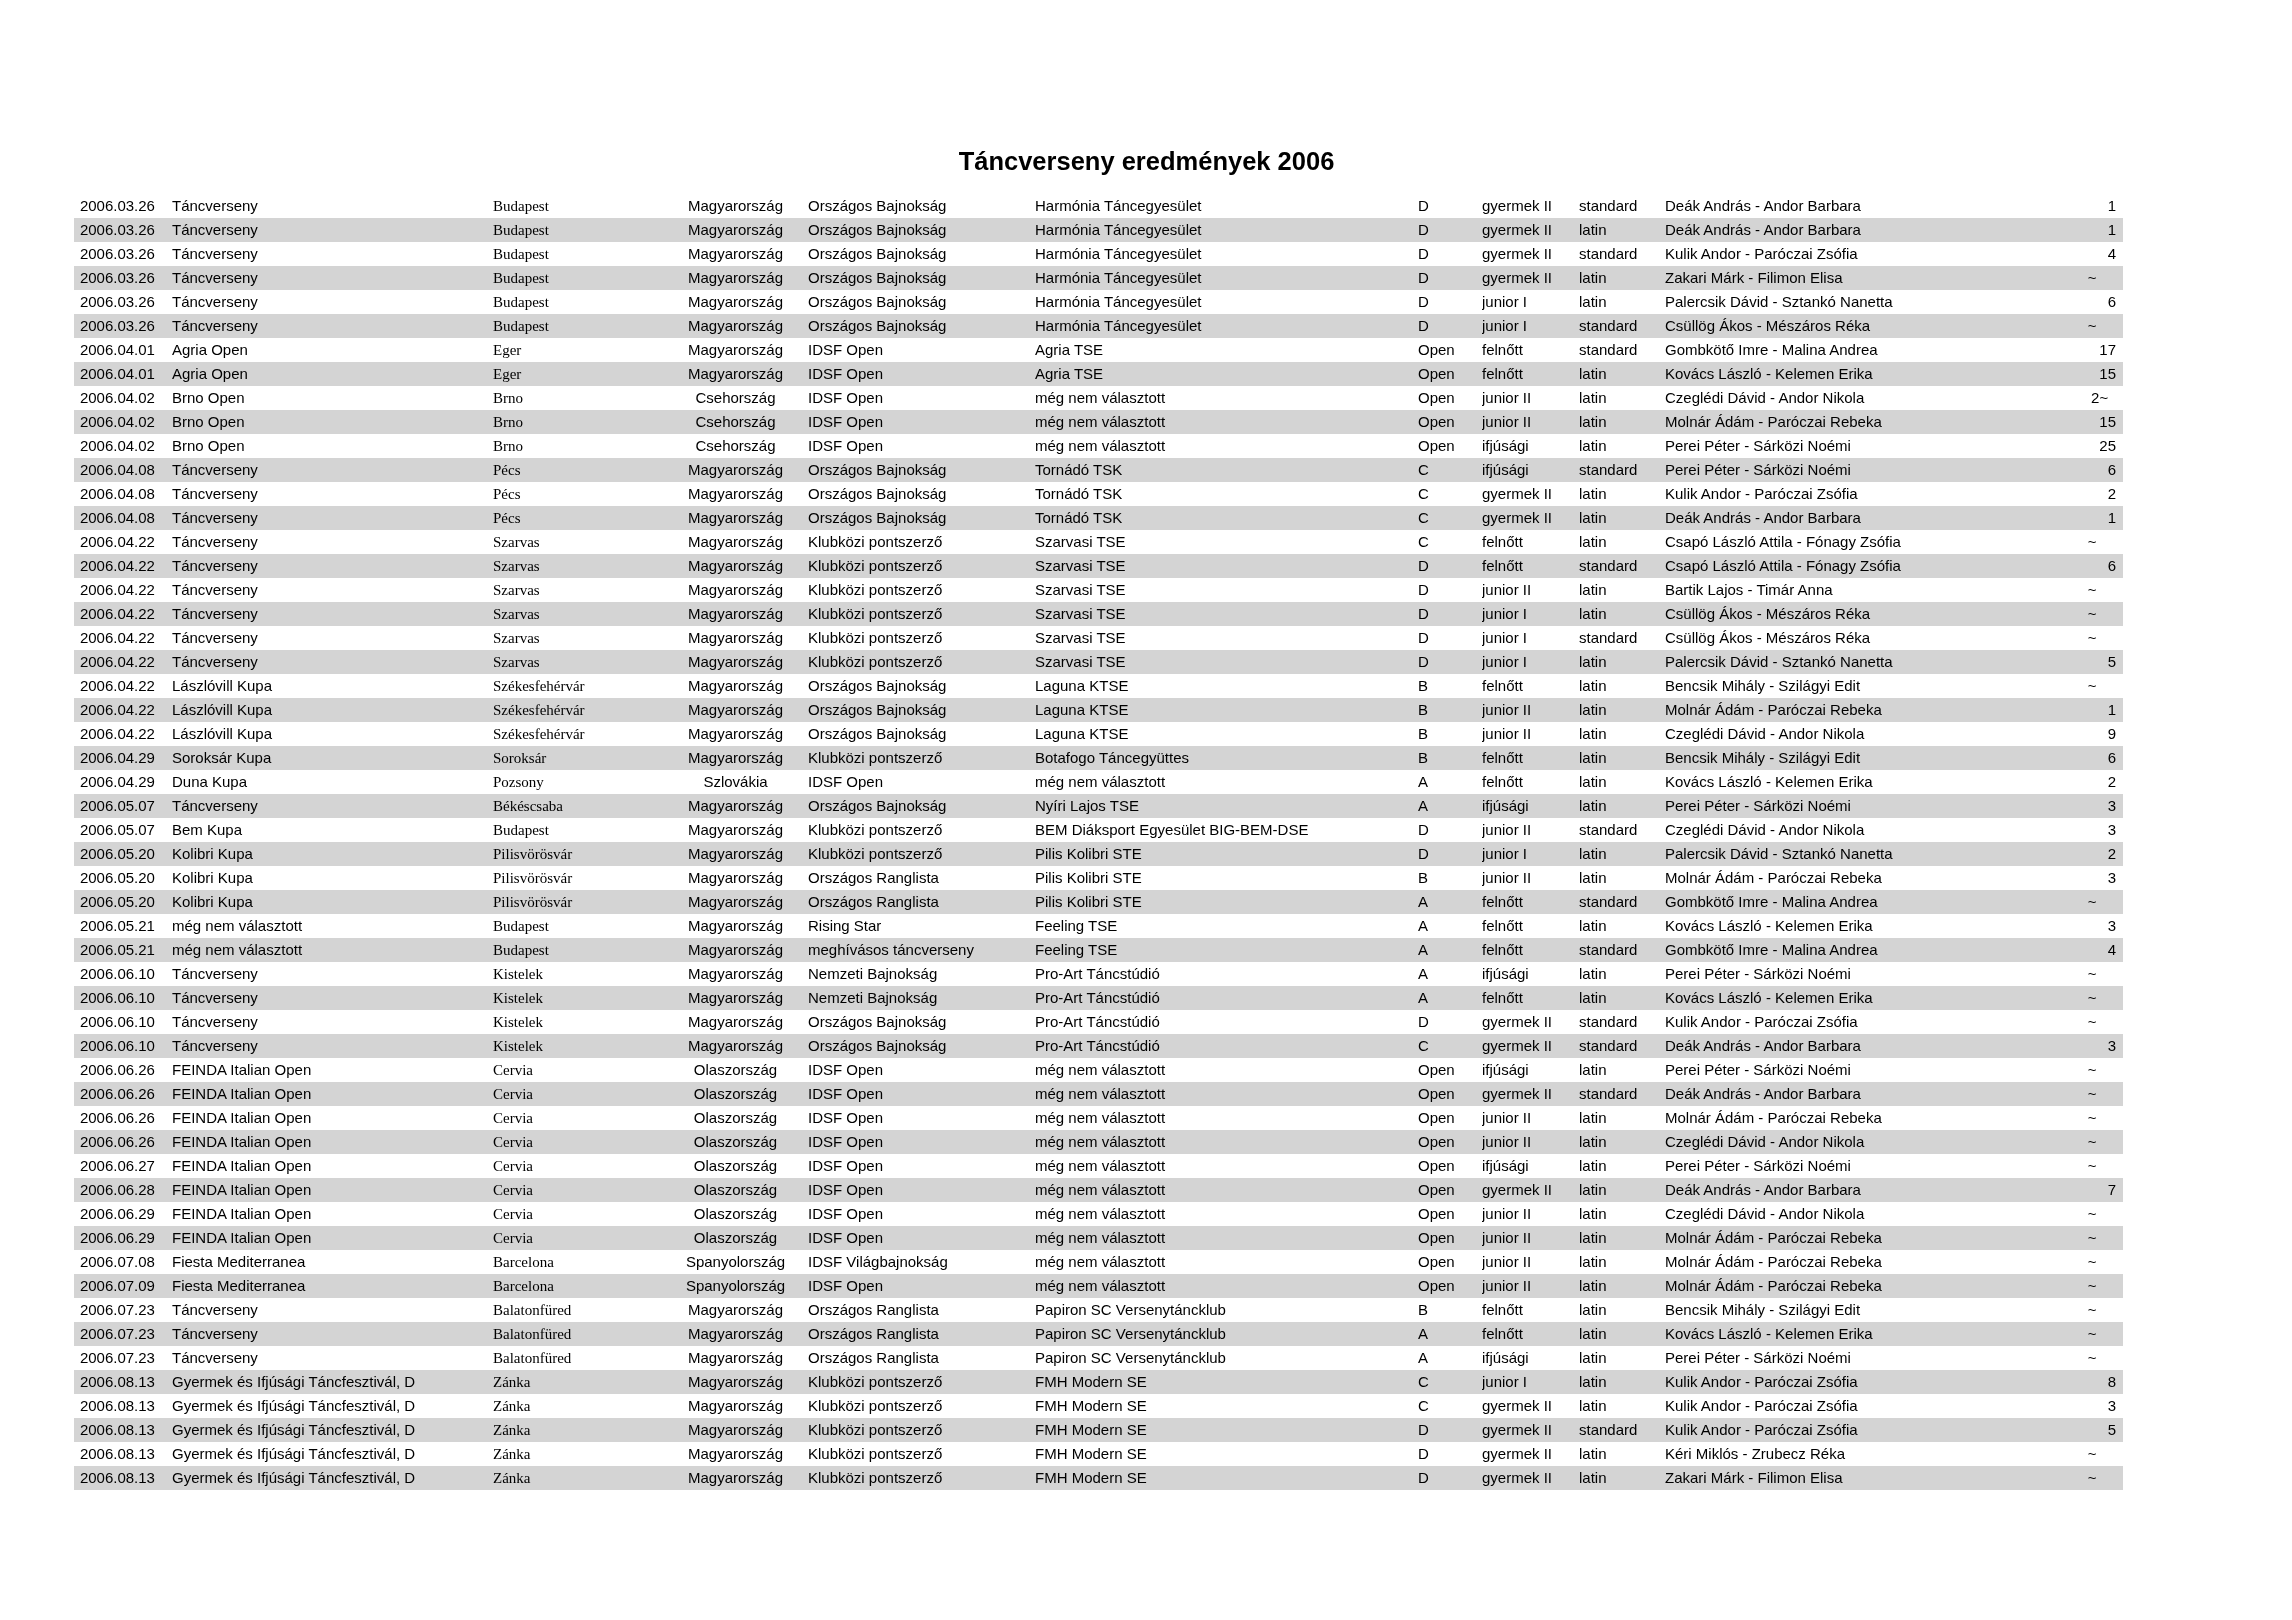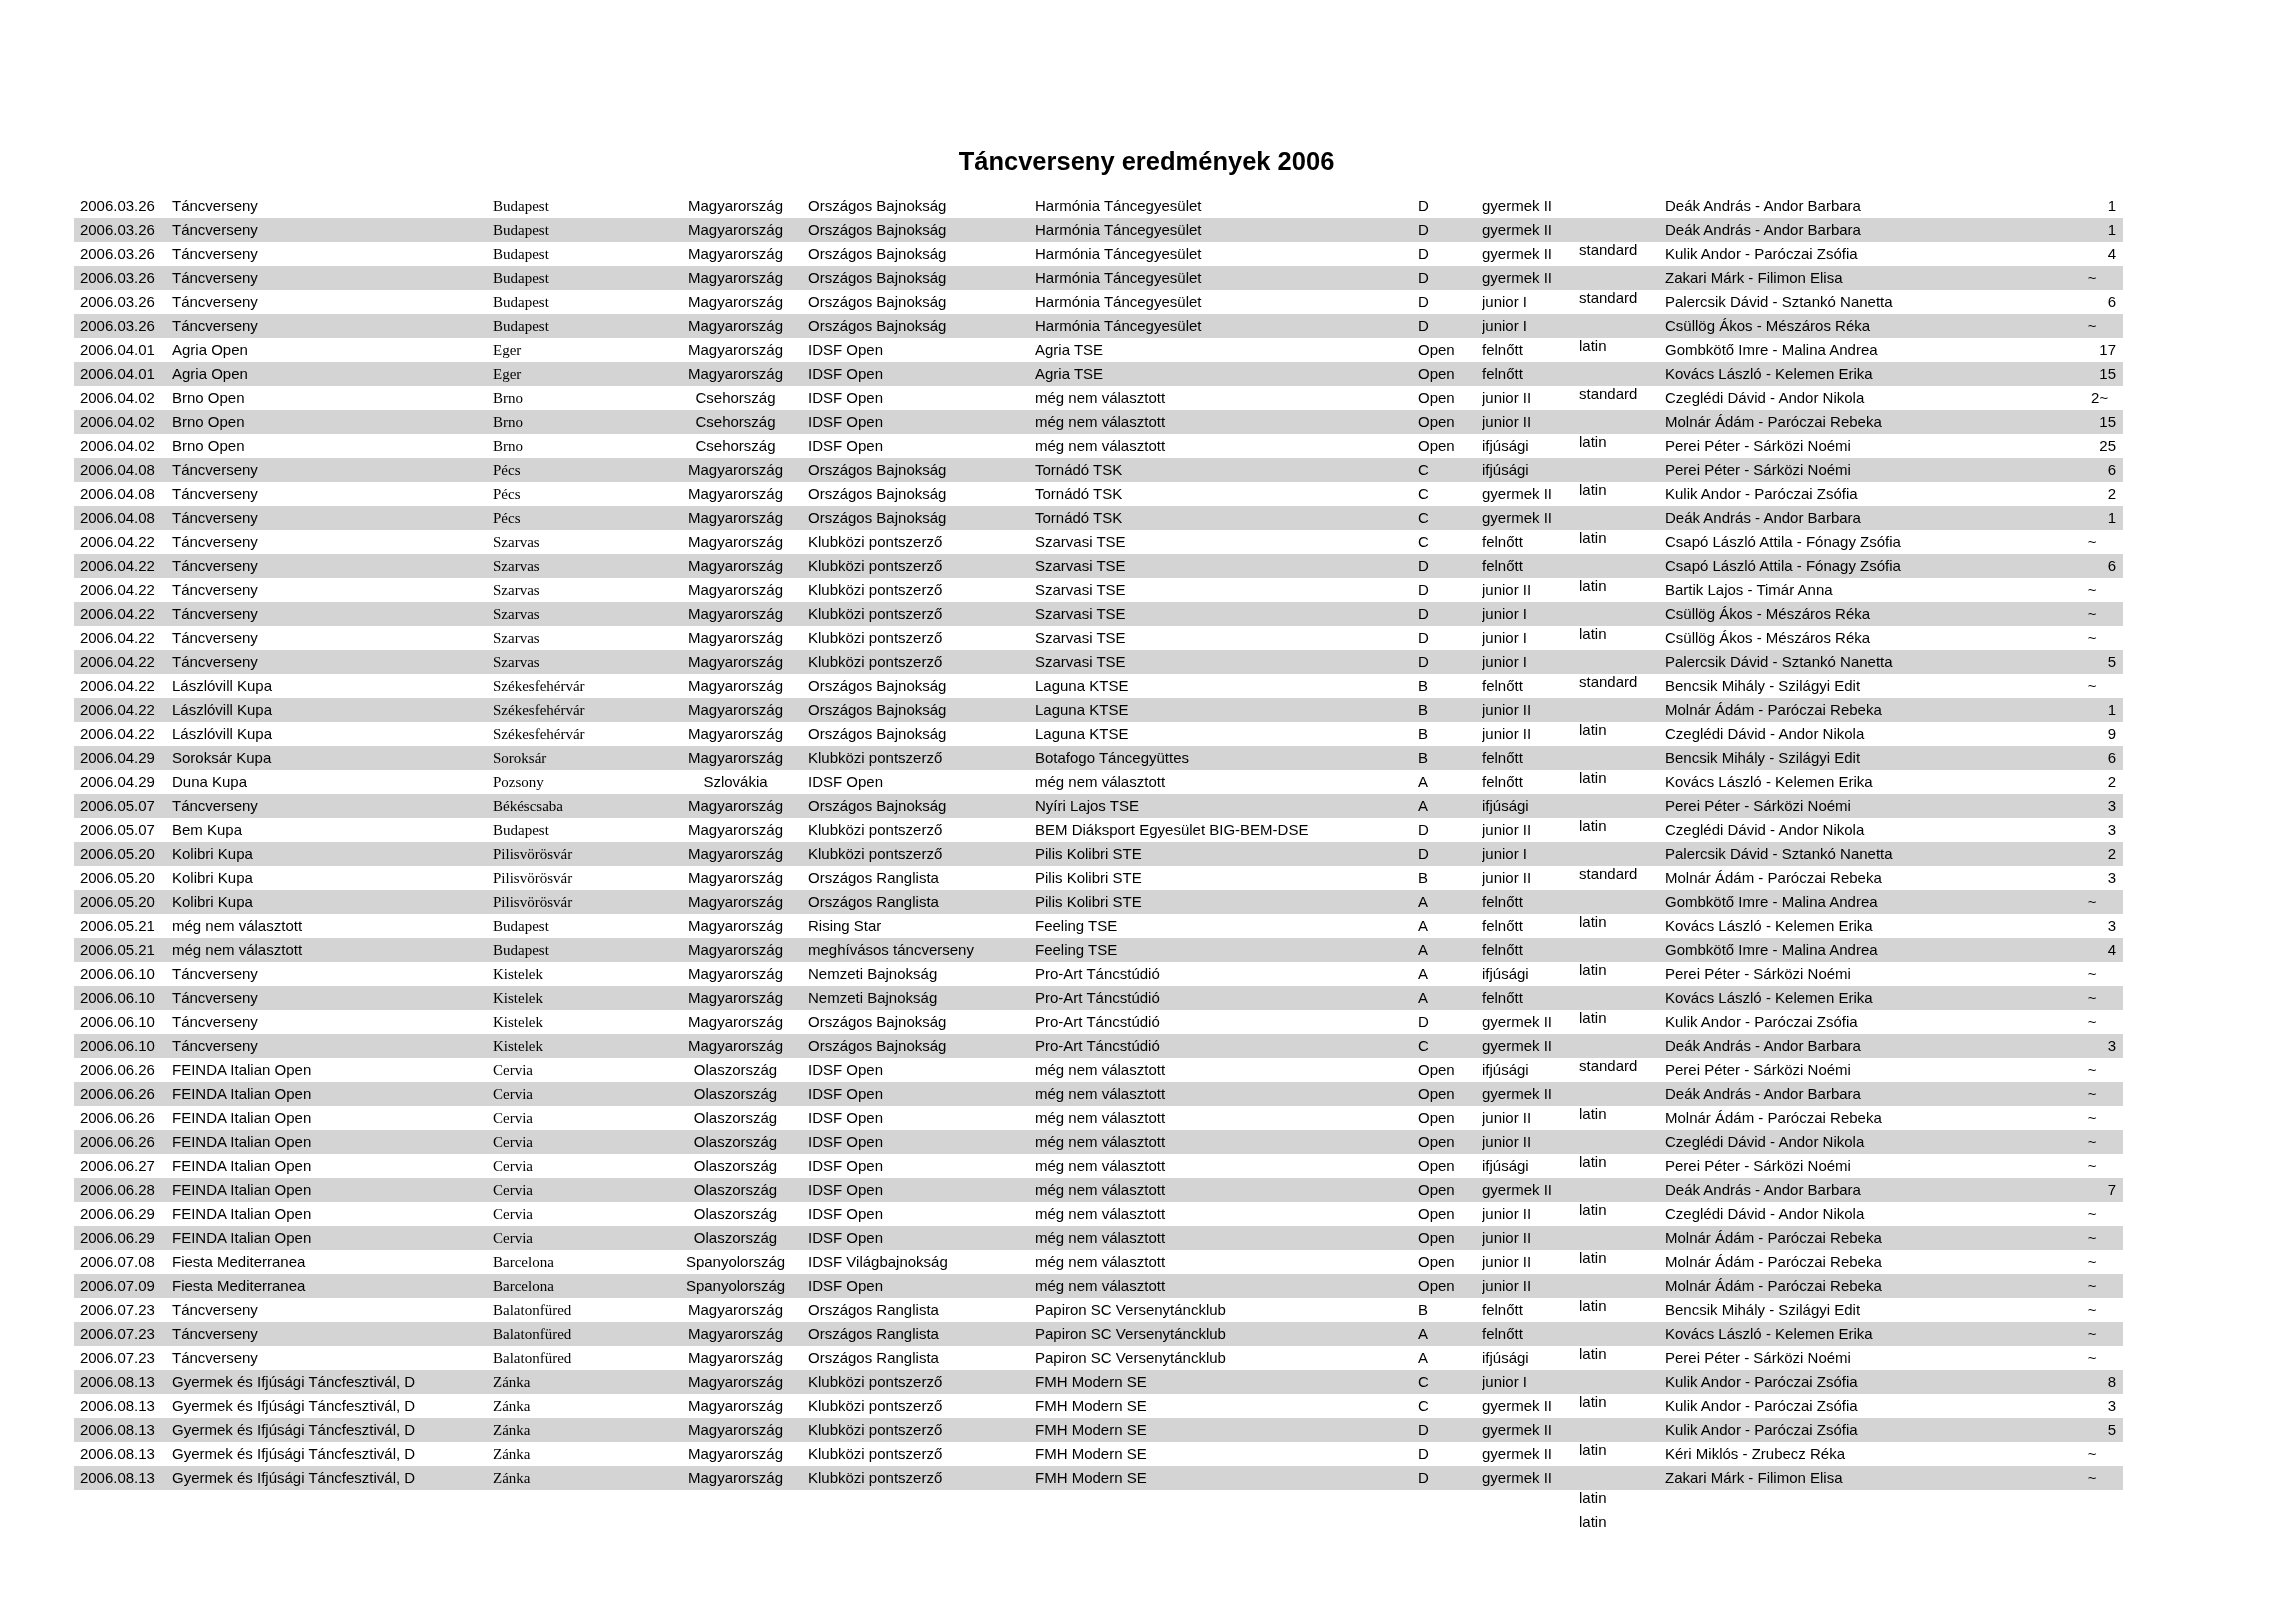--- a/index.html
+++ b/index.html
@@ -38,21 +38,21 @@
     overflow:hidden;
   }
   .date   {left:5.9px;   width:82px;}
   .event  {left:90px;  width:327px;margin-left:8px;}
   .city   {left:419px; width:169px;font-family:Liberation Serif, serif;}
   .country{left:591px; width:141px;text-align:center;}
   .type   {left:734px; width:224px;}
   .org    {left:961px; width:381px;}
   .cls    {left:1344px;width:63px;}
   .age    {left:1408px;width:94px;}
-  .style  {left:1505px;width:147px;margin-top:44px;}
+  .style  {left:1505px;width:147px;}
   .couple {left:1591px;width:353px;}
   .val    {left:1905px;width:137px;text-align:right;}
   .t20{padding-right:19.6px;box-sizing:border-box;}
   .t8 {padding-right:7.8px; box-sizing:border-box;}
 </style>
 </head>
 <body>
 
 <h1 class="title">Táncverseny eredmények 2006</h1>
 

